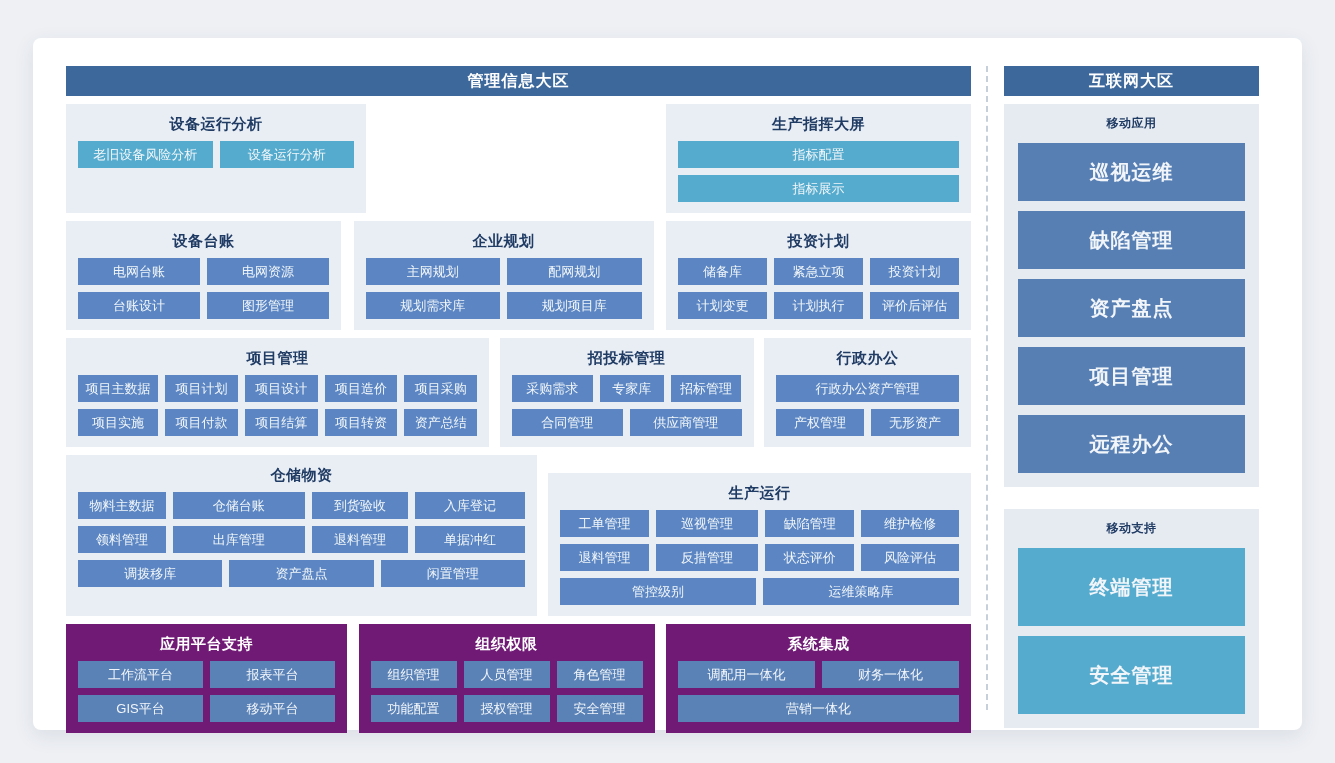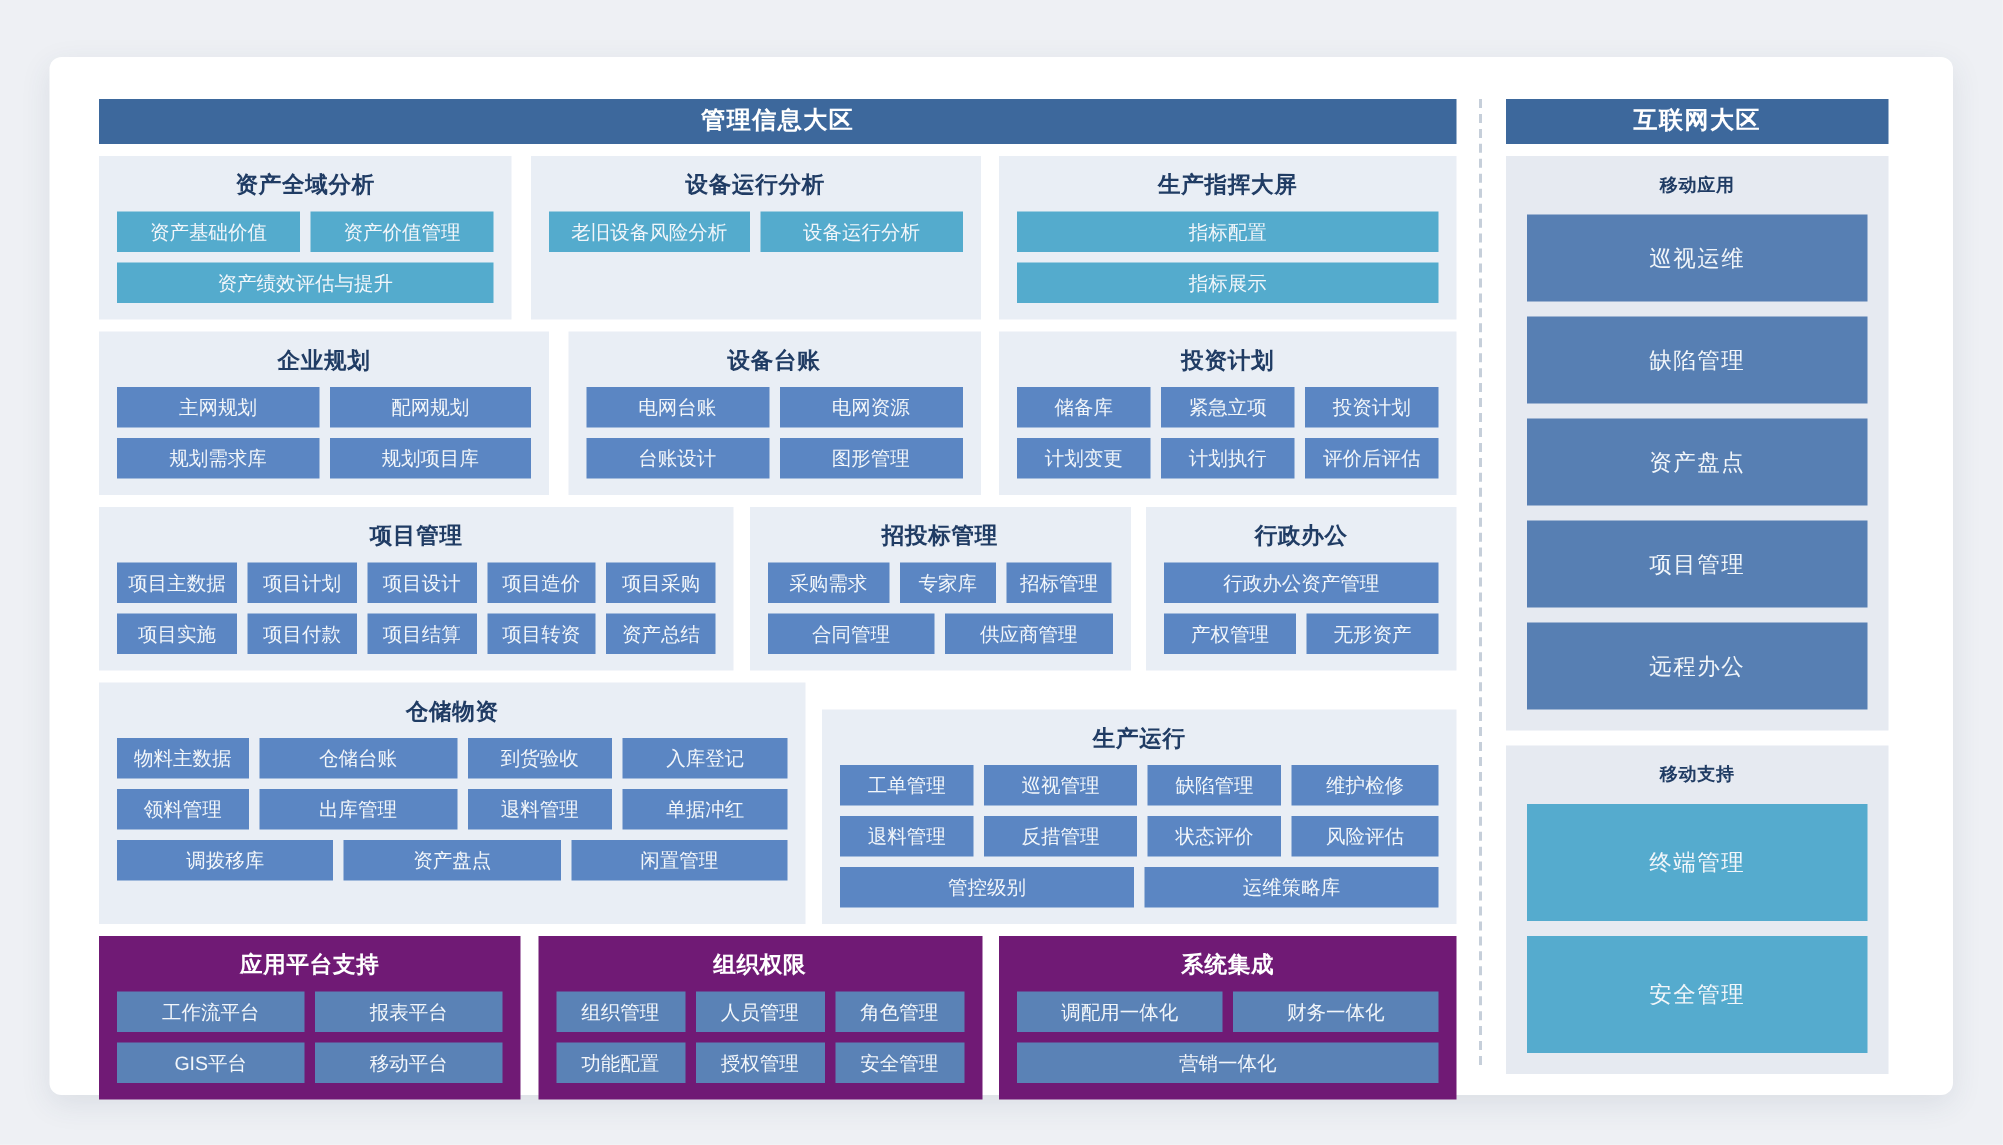--- a/index.html
+++ b/index.html
@@ -39,55 +39,43 @@
     color:#f2f6fa; font-size:13px; white-space:nowrap; overflow:hidden;
     cursor:default;
   }
   .tone-teal .module-btn { background:#54abcd; }
   .tone-blue .module-btn { background:#5b86c3; }
   .tone-dark { background:#701a75; }
   .tone-dark .group-title { color:#ffffff; }
   .tone-dark .module-btn { background:#5a82b6; }
   
   .rgroup { background:#e6eaf1; margin-top:8px; padding:8px 14px 14px; }
-  .rgroup + .rgroup { margin-top:10px; }
+  .rgroup + .rgroup { margin-top:22px; }
   .rgroup-title {
     text-align:center; font-size:12px; font-weight:bold; color:#203c64;
     line-height:23px; margin-bottom:8px; letter-spacing:0.5px;
   }
   .rgroup-body { display:flex; flex-direction:column; gap:10px; }
   .rbtn {
     display:flex; align-items:center; justify-content:center;
-    color:#f2f6fa; font-size:15px; letter-spacing:1px; cursor:default;
+    color:#f2f6fa; font-size:20px; letter-spacing:1px; cursor:default;font-weight:bold;
   }
   .tone-rapp .rbtn { height:58px; background:#577fb3; }
   .tone-rsupport .rbtn { height:78px; background:#55abce; }
 </style>
 </head>
 <body>
 
 <div class="page">
   <div class="card">
 
     <div class="zone-left">
       <div class="zone-header">管理信息大区</div>
       <div id="left-body">
           <div class="group-row">
-            <div class="group tone-teal" style="width: 275px;">
-              <div class="group-title">资产全域分析</div>
-              <div class="group-body">
-                <div class="btn-row">
-                  <div class="module-btn">资产基础价值</div>
-                  <div class="module-btn">资产价值管理</div>
-                </div>
-                <div class="btn-row">
-                  <div class="module-btn">资产绩效评估与提升</div>
-                </div>
-              </div>
-            </div>
             <div class="group tone-teal" style="width: 300px;">
               <div class="group-title">设备运行分析</div>
               <div class="group-body">
                 <div class="btn-row">
                   <div class="module-btn">老旧设备风险分析</div>
                   <div class="module-btn">设备运行分析</div>
                 </div>
               </div>
             </div>
             <div class="group tone-teal" style="width: 305px;">
@@ -96,43 +84,43 @@
                 <div class="btn-row">
                   <div class="module-btn">指标配置</div>
                 </div>
                 <div class="btn-row">
                   <div class="module-btn">指标展示</div>
                 </div>
               </div>
             </div>
           </div>
           <div class="group-row">
+            <div class="group tone-blue" style="width: 275px;">
+              <div class="group-title">设备台账</div>
+              <div class="group-body">
+                <div class="btn-row">
+                  <div class="module-btn">电网台账</div>
+                  <div class="module-btn">电网资源</div>
+                </div>
+                <div class="btn-row">
+                  <div class="module-btn">台账设计</div>
+                  <div class="module-btn">图形管理</div>
+                </div>
+              </div>
+            </div>
             <div class="group tone-blue" style="width: 300px;">
               <div class="group-title">企业规划</div>
               <div class="group-body">
                 <div class="btn-row">
                   <div class="module-btn">主网规划</div>
                   <div class="module-btn">配网规划</div>
                 </div>
                 <div class="btn-row">
                   <div class="module-btn">规划需求库</div>
                   <div class="module-btn">规划项目库</div>
-                </div>
-              </div>
-            </div>
-            <div class="group tone-blue" style="width: 275px;">
-              <div class="group-title">设备台账</div>
-              <div class="group-body">
-                <div class="btn-row">
-                  <div class="module-btn">电网台账</div>
-                  <div class="module-btn">电网资源</div>
-                </div>
-                <div class="btn-row">
-                  <div class="module-btn">台账设计</div>
-                  <div class="module-btn">图形管理</div>
                 </div>
               </div>
             </div>
             <div class="group tone-blue" style="width: 305px;">
               <div class="group-title">投资计划</div>
               <div class="group-body">
                 <div class="btn-row">
                   <div class="module-btn">储备库</div>
                   <div class="module-btn">紧急立项</div>
                   <div class="module-btn">投资计划</div>

